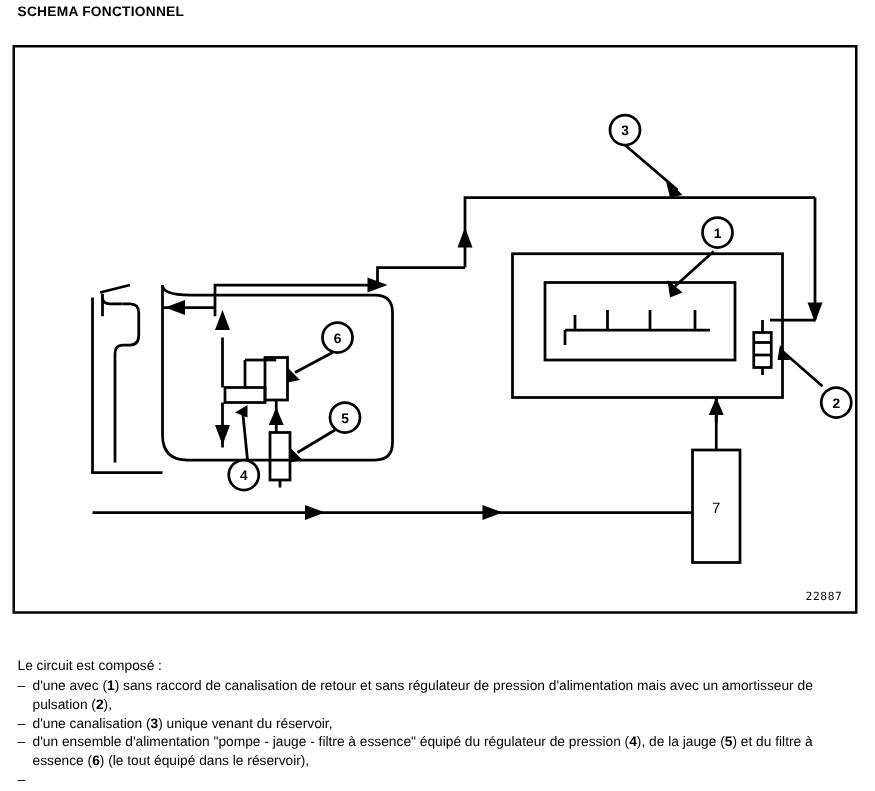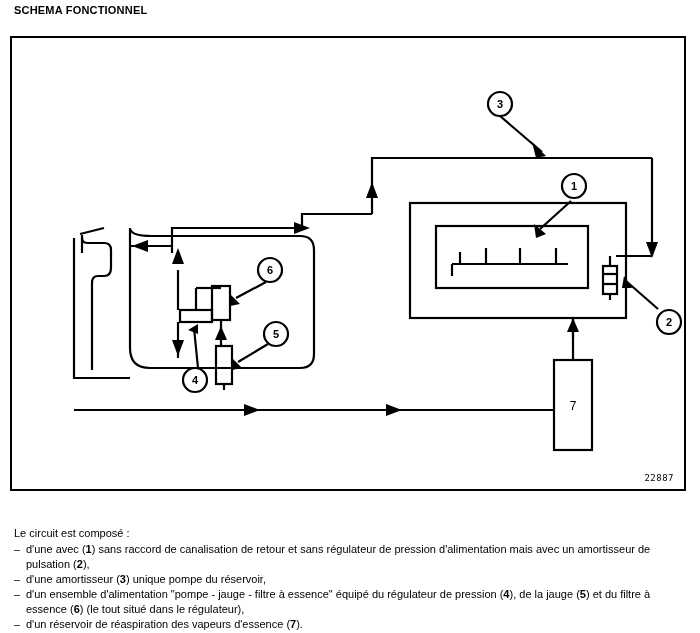--- a/index.html
+++ b/index.html
@@ -224,19 +224,19 @@
       </g>
     </svg>
 
     <div class="ref-code">22887</div>
   </div>
 
   <div class="legend">
     <p class="lead">Le circuit est composé :</p>
     <ul>
       <li><span class="dash">–</span><span class="rich"><span>d'une avec (</span><b>1</b><span>) sans raccord de canalisation de retour et sans régulateur de pression d'alimentation mais avec un amortisseur de pulsation (</span><b>2</b><span>),</span></span></li>
-      <li><span class="dash">–</span><span class="rich"><span>d'une amortisseur (</span><b>3</b><span>) unique pompe du réservoir,</span></span></li>
-      <li><span class="dash">–</span><span class="rich"><span>d'un ensemble d'alimentation "pompe - jauge - filtre à essence" équipé du régulateur de pression (</span><b>4</b><span>), de la jauge (</span><b>5</b><span>) et du filtre à essence (</span><b>6</b><span>) (le tout situé dans le régulateur),</span></span></li>
-      <li><span class="dash">–</span><span class="rich"><span>d'un réservoir de réaspiration des vapeurs d'essence (</span><b>7</b><span>).</span></span></li>
+      <li><span class="dash">–</span><span class="rich"><span>d'une canalisation (</span><b>3</b><span>) unique venant du réservoir,</span></span></li>
+      <li><span class="dash">–</span><span class="rich"><span>d'un ensemble d'alimentation "pompe - jauge - filtre à essence" équipé du régulateur de pression (</span><b>4</b><span>), de la jauge (</span><b>5</b><span>) et du filtre à essence (</span><b>6</b><span>) (le tout équipé dans le réservoir),</span></span></li>
+      <li><span class="dash">–</span></li>
     </ul>
   </div>
 
 </div>
 
 </body></html>

